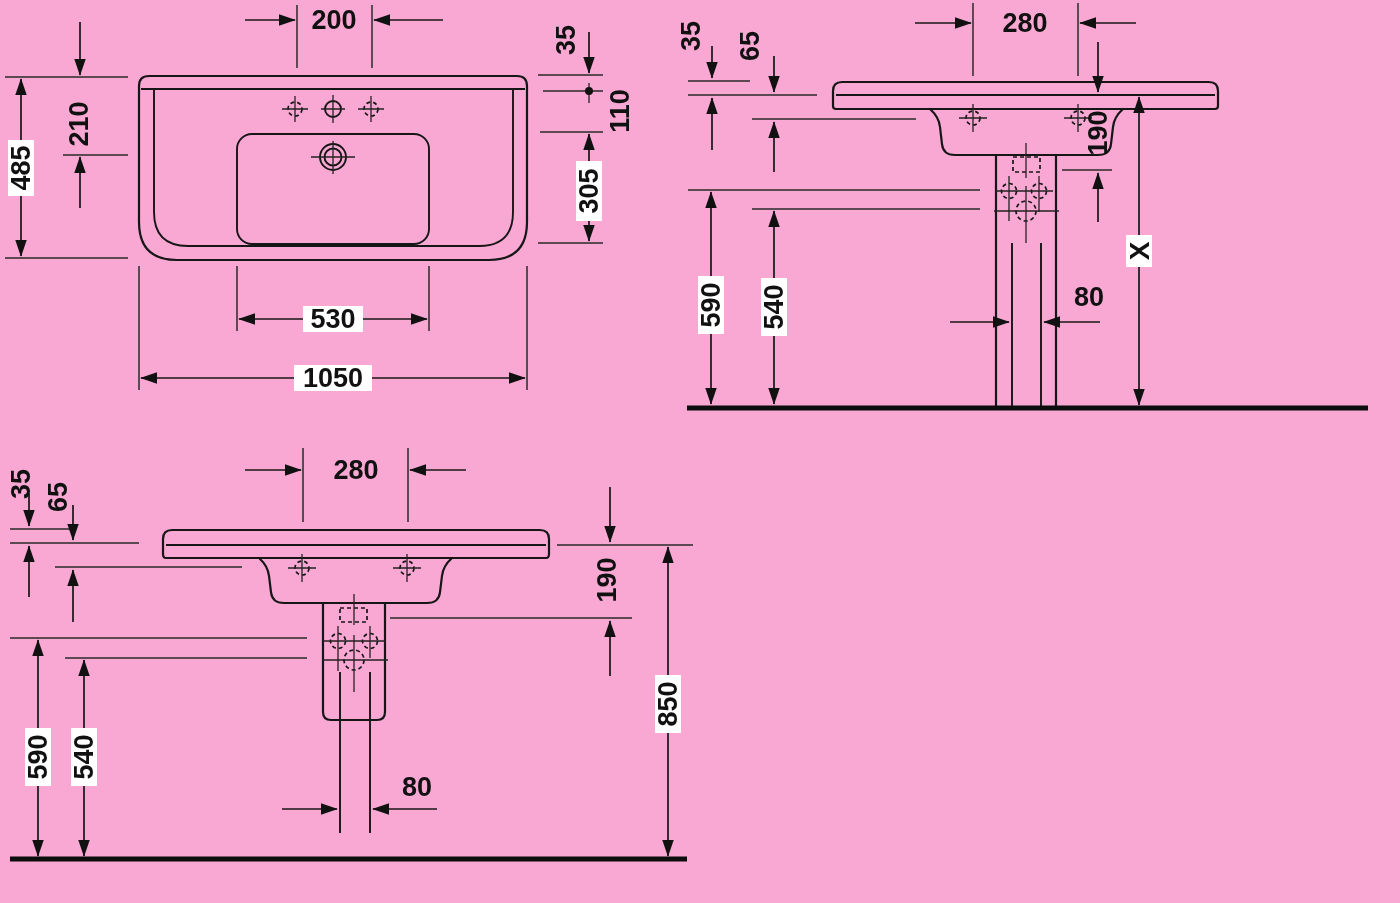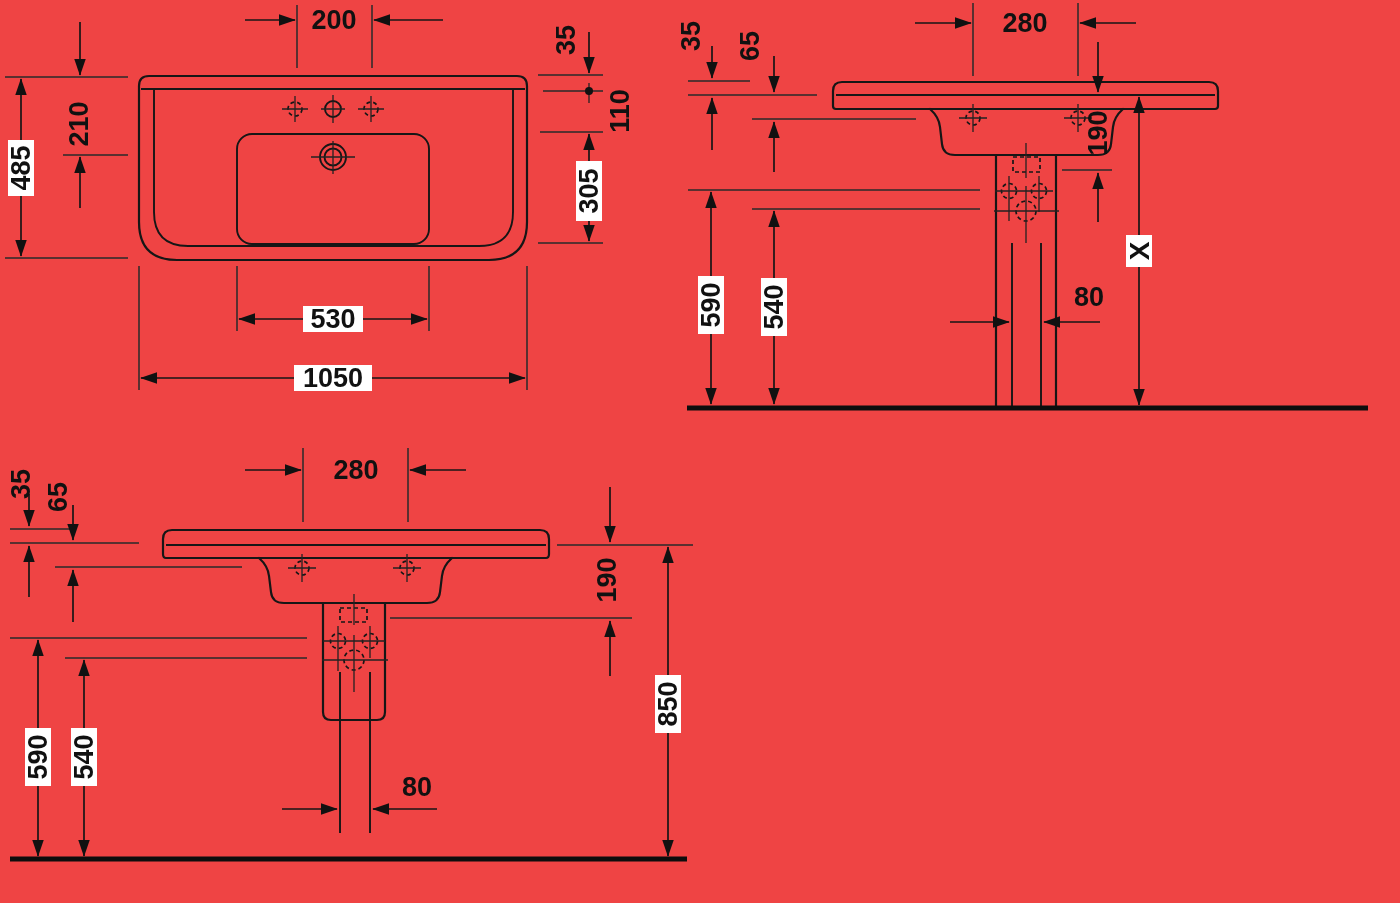--- a/index.html
+++ b/index.html
@@ -1,16 +1,16 @@
 <!DOCTYPE html>
 <html><head>
 <meta charset="utf-8">
 <style>
   html,body{margin:0;padding:0;background:#ffffff;}
-  .page{position:relative;width:1400px;height:903px;background:#ef4444;overflow:hidden;
+  .page{position:relative;width:1400px;height:903px;background:#f9a8d4;overflow:hidden;
         font-family:"Liberation Sans", sans-serif;}
   svg{display:block;}
   
   .ob{fill:none;stroke:#161616;stroke-width:2.2;stroke-linecap:round;}
   .ob2{fill:none;stroke:#161616;stroke-width:1.9;}
   
   .ex{fill:none;stroke:#2a2a2a;stroke-width:1.5;}
   .dm{fill:none;stroke:#161616;stroke-width:1.7;}
   
   .cl{fill:none;stroke:#222222;stroke-width:1.3;}

